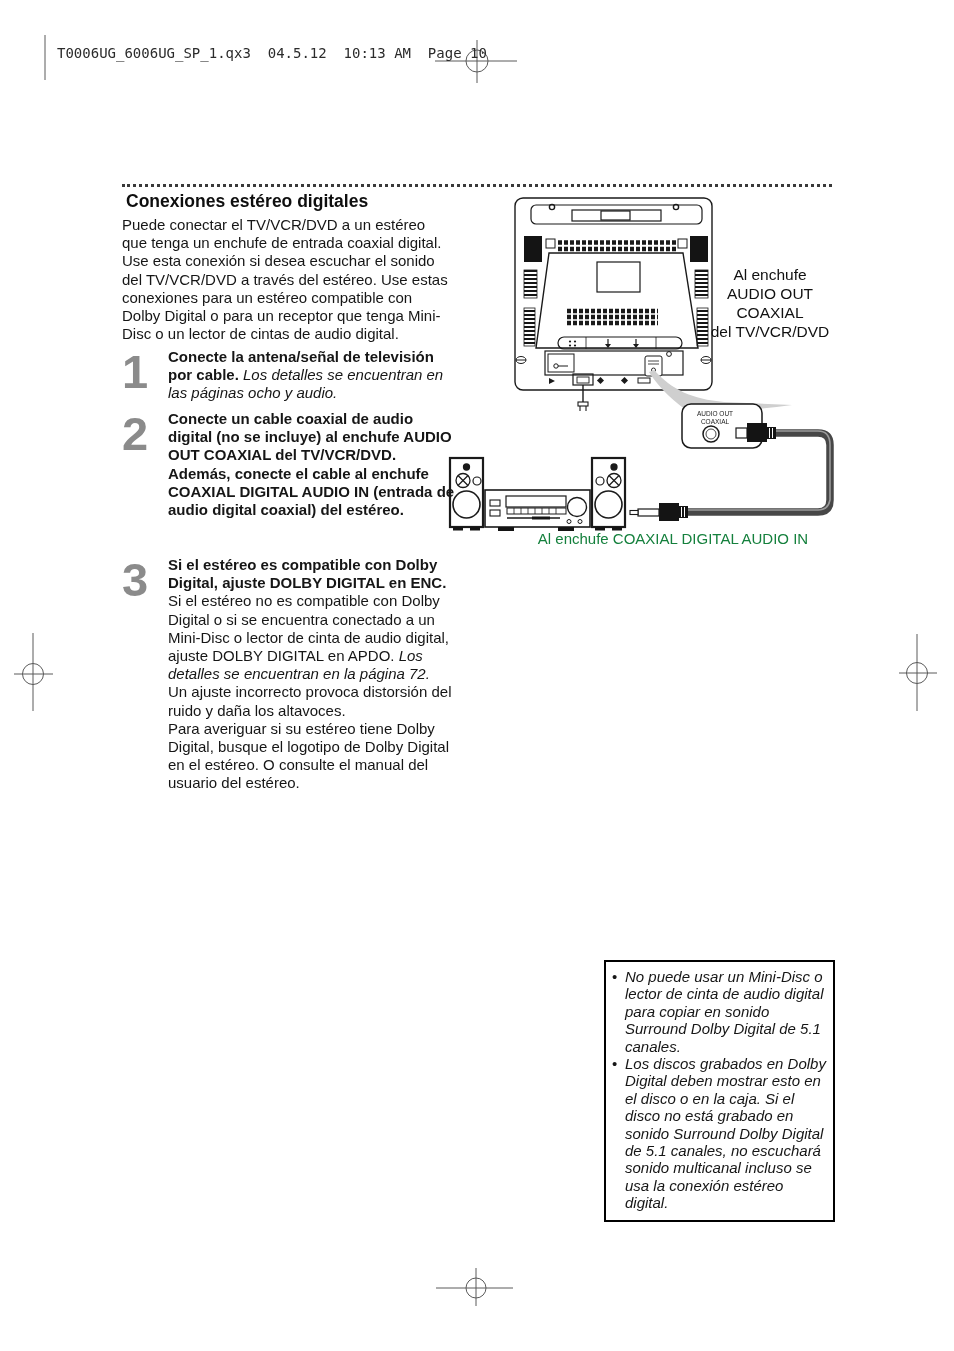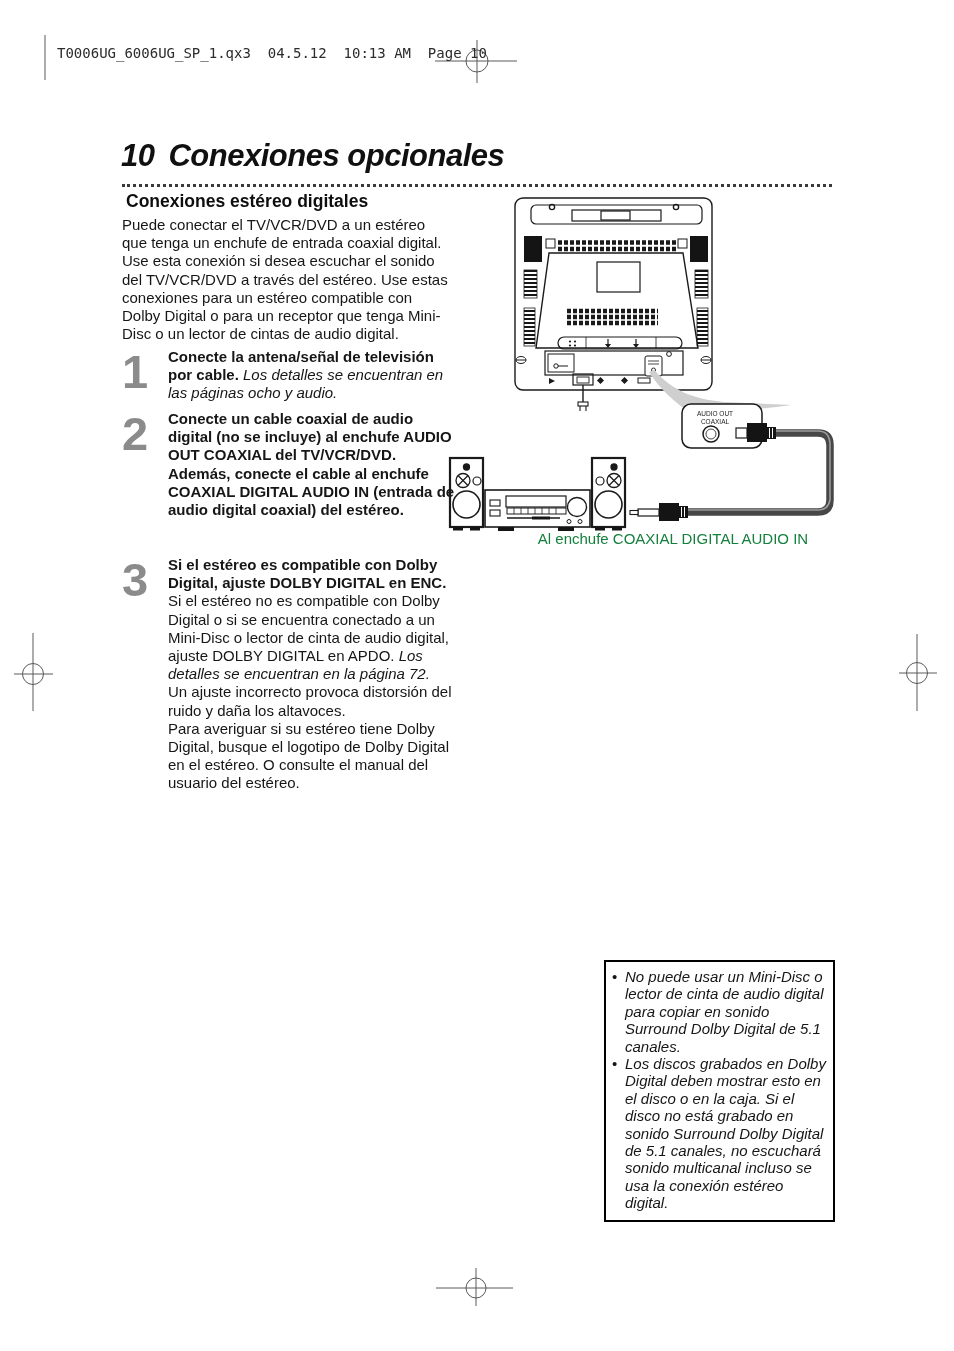--- a/index.html
+++ b/index.html
@@ -50,23 +50,20 @@
         <line x1="899" y1="673" x2="937" y2="673"></line>
         <line x1="917" y1="634" x2="917" y2="711"></line>
       <circle cx="476" cy="1288" r="10"></circle>
         <line x1="436" y1="1288" x2="513" y2="1288"></line>
         <line x1="476" y1="1268" x2="476" y2="1306"></line>
     </g>
   </svg>
 
   <div class="print-header">T0006UG_6006UG_SP_1.qx3  04.5.12  10:13 AM  Page 10</div>
 
-  <div class="title">
-    <span class="num">10</span><span>Conexiones opcionales</span>
-  </div>
   <div class="dotted-rule"></div>
 
   <div class="sec-heading">Conexiones estéreo digitales</div>
   <div class="intro">Puede conectar el TV/VCR/DVD a un estéreo que tenga un enchufe de entrada coaxial digital. Use esta conexión si desea escuchar el sonido del TV/VCR/DVD a través del estéreo. Use estas conexiones para un estéreo compatible con Dolby Digital o para un receptor que tenga Mini-Disc o un lector de cintas de audio digital.</div>
 
   <div class="step" style="top:348px;">
     <div class="n">1</div>
     <div class="t">
       <span class="b">Conecte la antena/señal de televisión por cable.</span>
       <span class="i">Los detalles se encuentran en las páginas ocho y audio.</span>
@@ -234,20 +231,26 @@
       <circle cx="174" cy="290.5" r="7" stroke-width="1.3"></circle>
       <line x1="169" y1="285.5" x2="179" y2="295.5" stroke-width="1.2"></line>
         <line x1="179" y1="285.5" x2="169" y2="295.5" stroke-width="1.2"></line>
       <circle cx="174" cy="277" r="3" stroke-width="1.3" fill="#1a1a1a"></circle>
       <circle cx="168.5" cy="314.5" r="13.5" stroke-width="1.6"></circle>
       <rect x="155" y="337" width="10" height="3.5" fill="#141414" stroke="none"></rect>
         <rect x="172" y="337" width="10" height="3.5" fill="#141414" stroke="none"></rect>
     </g>
   </svg>
 
+  <div class="callout">
+    <div>Al enchufe</div>
+    <div>AUDIO OUT</div>
+    <div>COAXIAL</div>
+    <div>del TV/VCR/DVD</div>
+  </div>
 
   <div class="stereo-cap">
     <div>Al enchufe COAXIAL DIGITAL AUDIO IN</div>
   </div>
 
   <div class="tips">
     <div class="bd">
       <div class="tip">
         <span class="dot">•</span>
         <span>No puede usar un Mini-Disc o lector de cinta de audio digital para copiar en sonido Surround Dolby Digital de 5.1 canales.</span>

